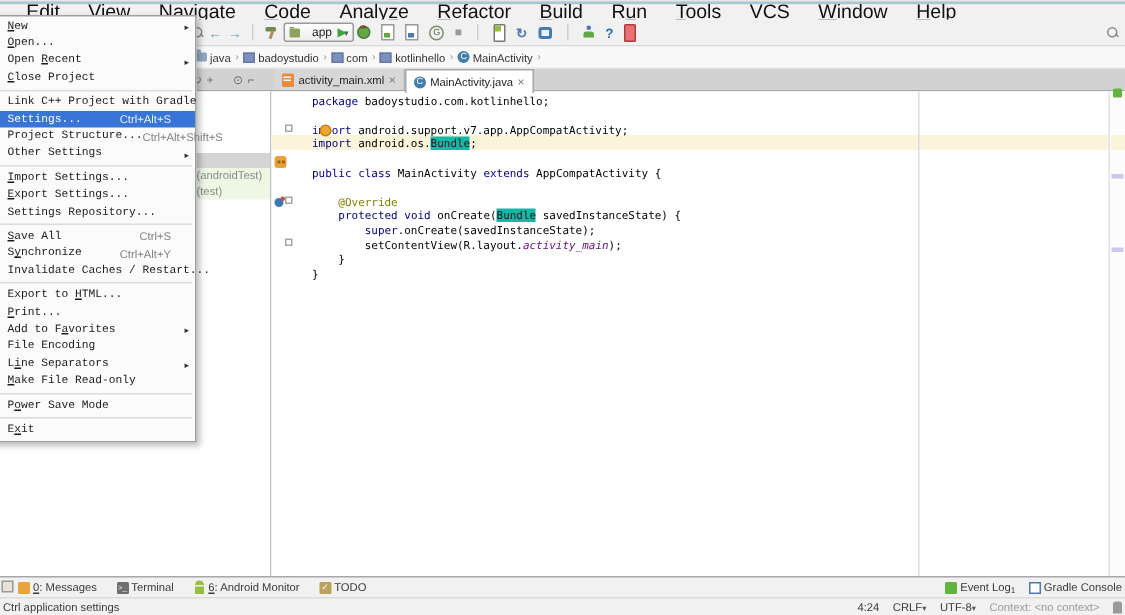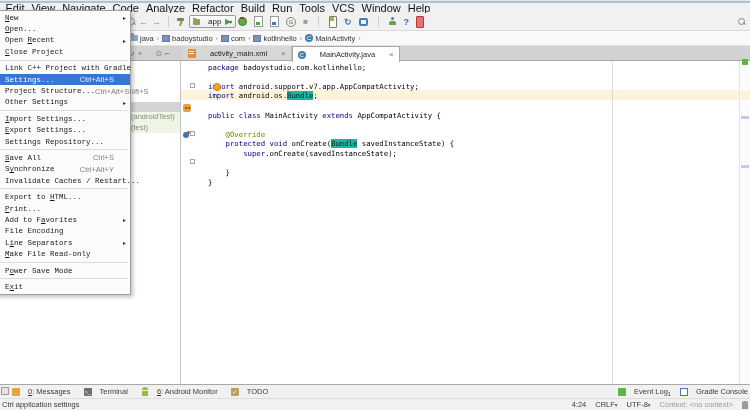--- a/index.html
+++ b/index.html
@@ -2,21 +2,21 @@
 <html><head>
 <meta charset="utf-8">
 <style>
   html,body{margin:0;padding:0;}
   #root{position:relative;width:750px;height:410px;background:#fff;overflow:hidden;
         font-family:"Liberation Sans",sans-serif;font-size:8px;color:#1a1a1a;
         -webkit-font-smoothing:antialiased;}
   
   .top-strip{position:absolute;left:0;top:0;width:750px;height:3px;background:#a9c7ce;border-top:1px solid #e6e6e6;box-sizing:border-box;}
   .menubar{position:absolute;left:0;top:3px;width:750px;height:10px;background:#f1f1f1;white-space:nowrap;padding-left:2px;box-sizing:border-box;}
-  .mb-item{display:inline-block;padding:0 3.5px;font-size:11px;line-height:10px;color:#111;}
+  .mb-item{display:inline-block;padding:0 3.5px;font-size:13px;line-height:10px;color:#111;margin-left:12px;}
   .toolbar{position:absolute;left:0;top:13px;width:750px;height:18px;background:#f1f1f1;border-bottom:1px solid #d9d9d9;box-sizing:border-box;}
   .tb-abs{position:absolute;top:0;height:17px;display:flex;align-items:center;}
   .tb-div{width:1px;height:11px;background:#cfcfcf;margin:0 3px;}
   .glyph{display:inline-block;}
   .g-arrow{color:#5b93c0;font-size:9px;font-weight:bold;line-height:10px;}
   .g-run{color:#3fa33f;font-size:8px;line-height:9px;}
   .g-stop{color:#9a9a9a;font-size:8px;line-height:9px;}
   .g-sync{color:#4a7ab5;font-size:9px;font-weight:bold;line-height:10px;}
   .g-help{color:#2f6db3;font-size:9px;font-weight:bold;line-height:10px;}
   .i-mag{position:relative;width:7px;height:7px;}
@@ -50,21 +50,21 @@
   .bc-chev{color:#9a9a9a;font-size:7px;}
   .ic-folder{width:8px;height:6px;background:#90a8c0;border-radius:1px;position:relative;}
   .ic-folder:before{content:"";position:absolute;left:0;top:-2px;width:4px;height:2px;background:#90a8c0;border-radius:1px 1px 0 0;}
   .ic-package{width:8px;height:7px;background:#7d90c2;border:1px solid #66799e;box-sizing:border-box;}
   .ic-class{width:8px;height:8px;border-radius:50%;background:#437fad;color:#fff;font-size:6px;line-height:8px;text-align:center;}
   
   .tabbar{position:absolute;left:0;top:46px;width:750px;height:15px;background:#d2d2d2;border-bottom:1px solid #a8a8a8;box-sizing:border-box;}
   .pp-tools{position:absolute;left:128px;top:1px;height:13px;display:flex;align-items:center;gap:3px;color:#707070;font-size:8px;}
   .pp-tools .tb-div{height:9px;}
   .tabs{position:absolute;left:183px;top:0;height:15px;display:flex;}
-  .tab{display:flex;align-items:center;gap:14px;padding:0 5px;font-size:7.5px;color:#222;height:14px;border-right:1px solid #b9b9b9;background:#d7d7d7;}
+  .tab{display:flex;align-items:center;gap:3px;padding:0 5px;font-size:7.5px;color:#222;height:14px;border-right:1px solid #b9b9b9;background:#d7d7d7;}
   .tab.active{background:#fff;border:1px solid #a8a8a8;border-bottom:none;height:15px;z-index:2;}
   .tab-close{color:#777;font-size:8px;}
   .ic-xmlfile{width:8px;height:9px;background:#e78c3c;border-radius:1px;position:relative;}
   .ic-xmlfile:after{content:"";position:absolute;left:1px;top:2px;width:5px;height:1px;background:#fff;box-shadow:0 2px 0 #fff;}
   
   .main{position:absolute;left:0;top:61px;width:750px;height:323px;background:#fff;}
   .project-panel{position:absolute;left:0;top:0;width:181px;height:323px;background:#fff;border-right:1px solid #c3c3c3;box-sizing:border-box;}
   .pp-row{position:absolute;left:0;width:180px;height:10.5px;font-size:7.5px;line-height:10.5px;color:#8a8a8a;padding-left:131px;box-sizing:border-box;white-space:nowrap;}
   .pp-sel{position:absolute;left:0;top:41px;width:180px;height:10px;background:#d4d4d4;}
   .pp-green1{top:51px;background:#eef7e4;}
@@ -96,21 +96,21 @@
   .menu-item .mi-short{margin-left:auto;color:#808080;font-size:7.5px;}
   .menu-item .mi-arrow{position:absolute;right:4px;top:2px;font-size:6px;color:#333;}
   .menu-item.selected{background:#3875d6;color:#fff;}
   .menu-item.selected .mi-short{color:#eef;}
   .menu-sep{height:5px;position:relative;}
   .menu-sep:after{content:"";position:absolute;left:2px;right:2px;top:2px;height:1px;background:#dcdcdc;}
   
   .bottombar{position:absolute;left:0;top:384px;width:750px;height:14px;background:#f1f1f1;border-top:1px solid #a8a8a8;box-sizing:border-box;}
   .bb-left{position:absolute;left:12px;top:0;height:13px;display:flex;align-items:center;gap:13px;}
   .bb-right{position:absolute;right:2px;top:0;height:13px;display:flex;align-items:center;gap:12px;}
-  .bb-btn{display:flex;align-items:center;gap:8px;font-size:7.5px;color:#3a3a3a;white-space:nowrap;}
+  .bb-btn{display:flex;align-items:center;gap:2px;font-size:7.5px;color:#3a3a3a;white-space:nowrap;}
   .corner-widget{position:absolute;left:1px;top:2px;width:8px;height:8px;border:1px solid #9a9a9a;background:#e8e2d8;box-sizing:border-box;}
   .ic-messages{width:8px;height:8px;background:#e8a33d;border-radius:1px;}
   .ic-terminal{width:8px;height:8px;background:#6e6e6e;border-radius:1px;color:#fff;font-size:5px;line-height:8px;text-align:center;}
   .ic-droid{position:relative;width:8px;height:9px;}
   .ic-droid:before{content:"";position:absolute;left:1px;top:0;width:6px;height:3px;border-radius:3px 3px 0 0;background:#97bf3f;}
   .ic-droid:after{content:"";position:absolute;left:1px;top:4px;width:6px;height:5px;background:#97bf3f;}
   .ic-todo{width:8px;height:8px;background:#b9a15e;border-radius:1px;color:#fff;font-size:6px;line-height:8px;text-align:center;}
   .ic-eventlog{width:8px;height:8px;background:#5fb53f;border-radius:1px;position:relative;}
   .ic-badge{position:absolute;right:-3px;bottom:-1px;font-size:5.5px;color:#333;}
   .ic-gradleconsole{width:8px;height:8px;border:1px solid #4a7ab5;background:#fff;box-sizing:border-box;}
@@ -239,20 +239,21 @@
       <div class="bulb"></div>
 
       <div class="code" id="code">
           <div class="code-line" style="top:1.5px"><span class="c-kw">package</span><span class="c-pl"> badoystudio.com.kotlinhello;</span></div>
           <div class="code-line" style="top:20.7px"><span class="c-kw">import</span><span class="c-pl"> android.support.v7.app.AppCompatActivity;</span></div>
           <div class="code-line" style="top:30.3px"><span class="c-kw">import</span><span class="c-pl"> android.os.</span><span class="c-hl">Bundle</span><span class="c-pl">;</span></div>
           <div class="code-line" style="top:49.5px"><span class="c-kw">public</span><span class="c-pl"> </span><span class="c-kw">class</span><span class="c-pl"> MainActivity </span><span class="c-kw">extends</span><span class="c-pl"> AppCompatActivity {</span></div>
           <div class="code-line" style="top:68.7px"><span class="c-ann">    @Override</span></div>
           <div class="code-line" style="top:78.3px"><span class="c-pl">    </span><span class="c-kw">protected</span><span class="c-pl"> </span><span class="c-kw">void</span><span class="c-pl"> onCreate(</span><span class="c-hl">Bundle</span><span class="c-pl"> savedInstanceState) {</span></div>
           <div class="code-line" style="top:87.9px"><span class="c-pl">        </span><span class="c-kw">super</span><span class="c-pl">.onCreate(savedInstanceState);</span></div>
+          <div class="code-line" style="top:97.5px"><span class="c-pl">        setContentView(R.layout.</span><span class="c-fld">activity_main</span><span class="c-pl">);</span></div>
           <div class="code-line" style="top:107.1px"><span class="c-pl">    }</span></div>
           <div class="code-line" style="top:116.7px"><span class="c-pl">}</span></div>
         </div>
 
       <div class="stripe">
         <div class="stripe-ok"></div>
         <div class="stripe-cream"></div>
         <div class="stripe-mark" style="top:55px;"></div>
         <div class="stripe-mark" style="top:104px;"></div>
       </div>

